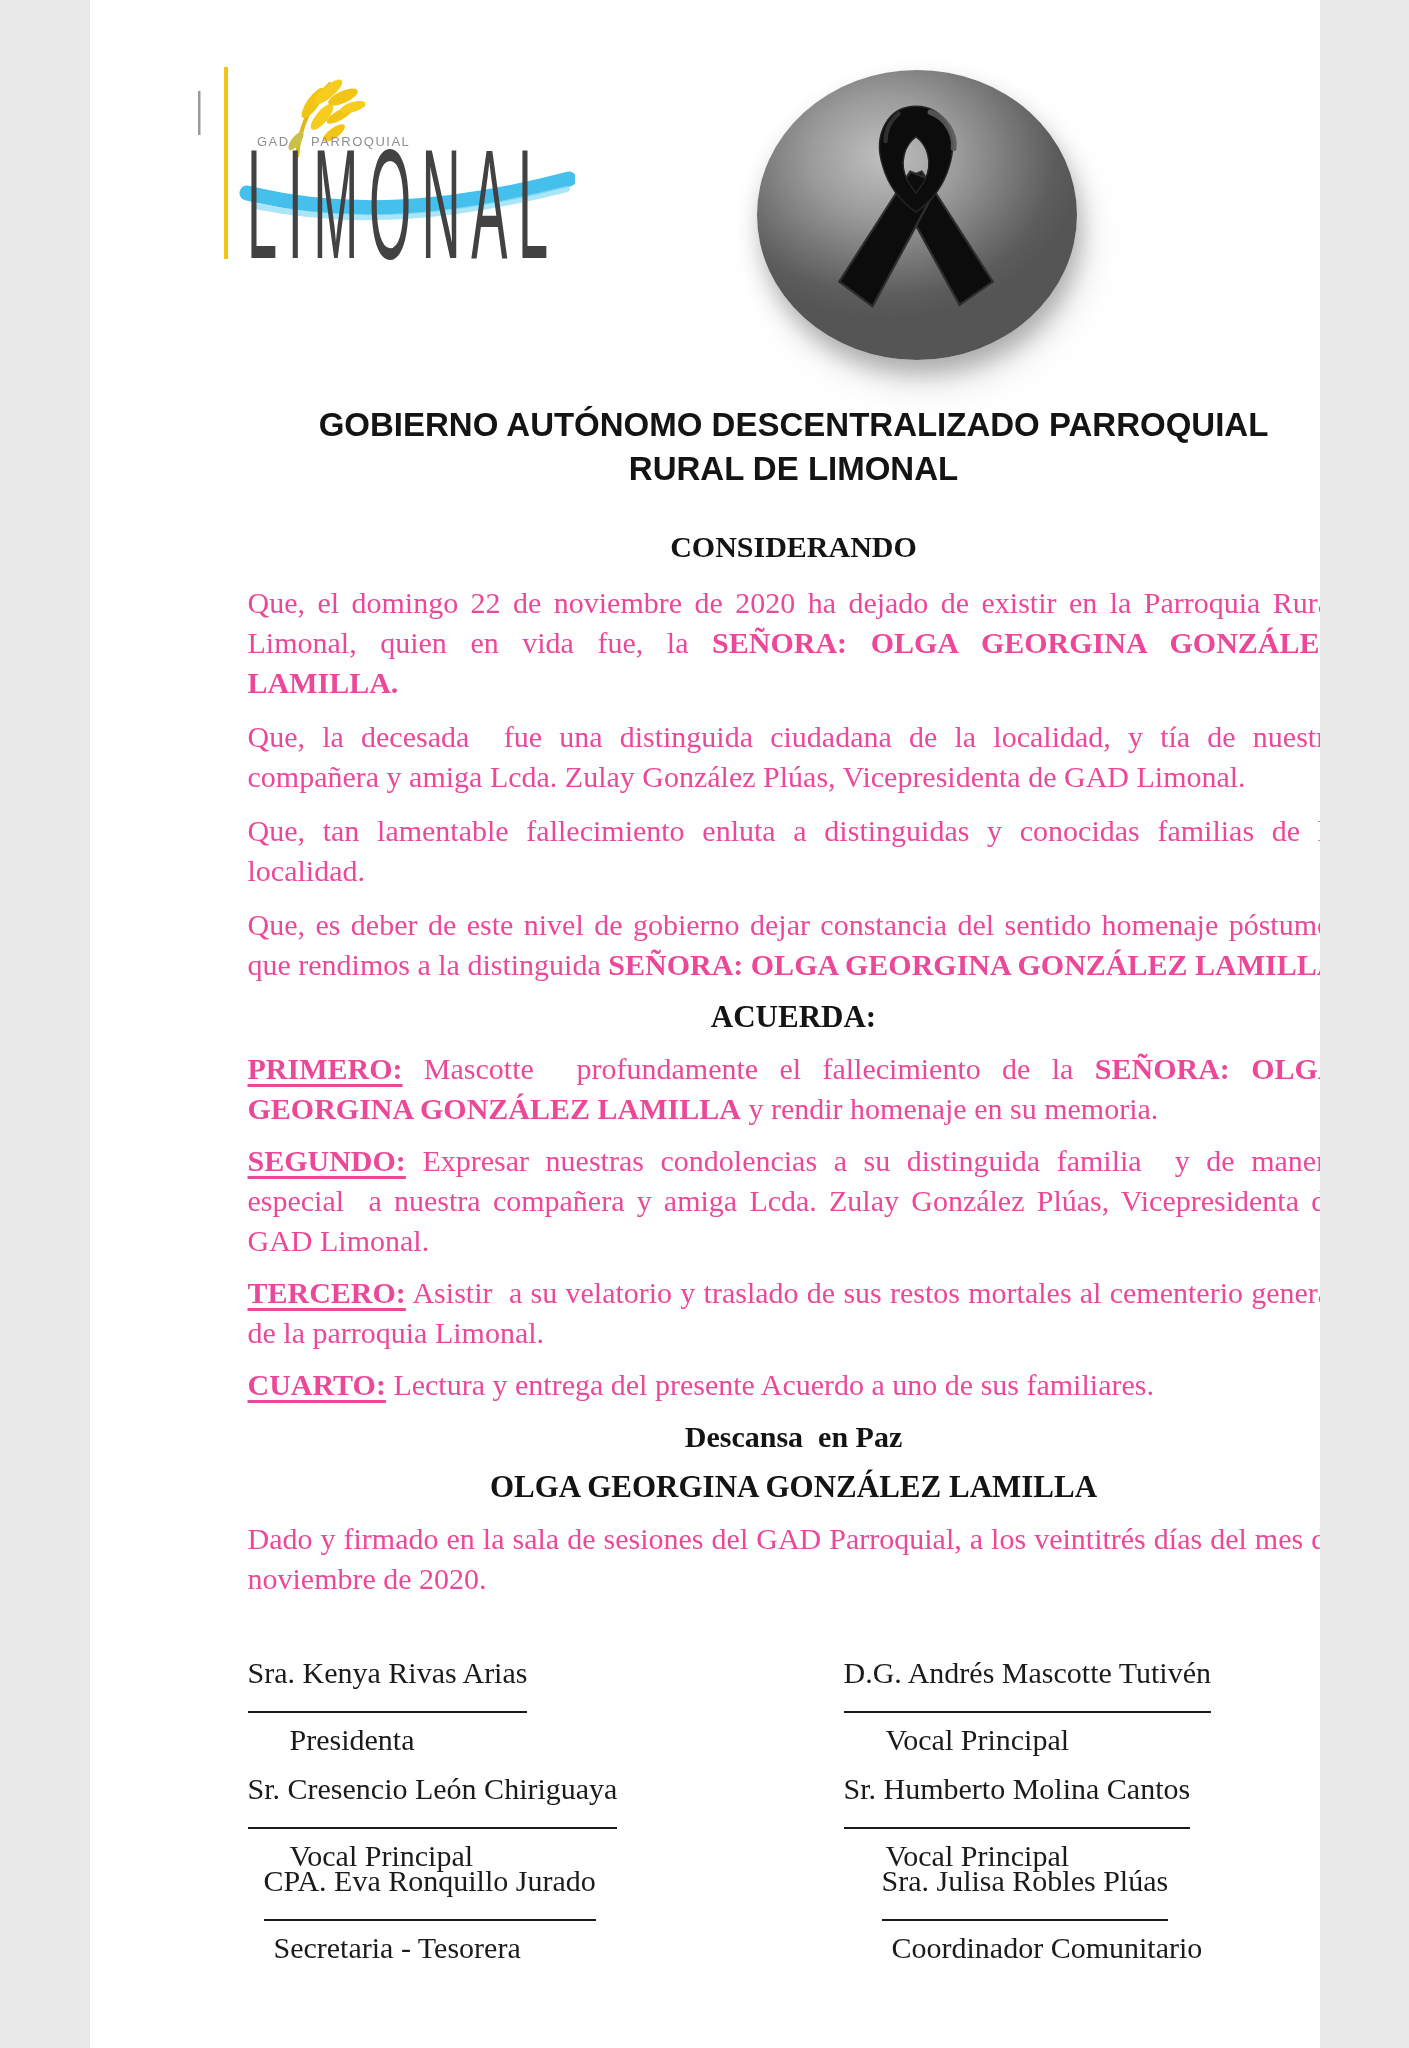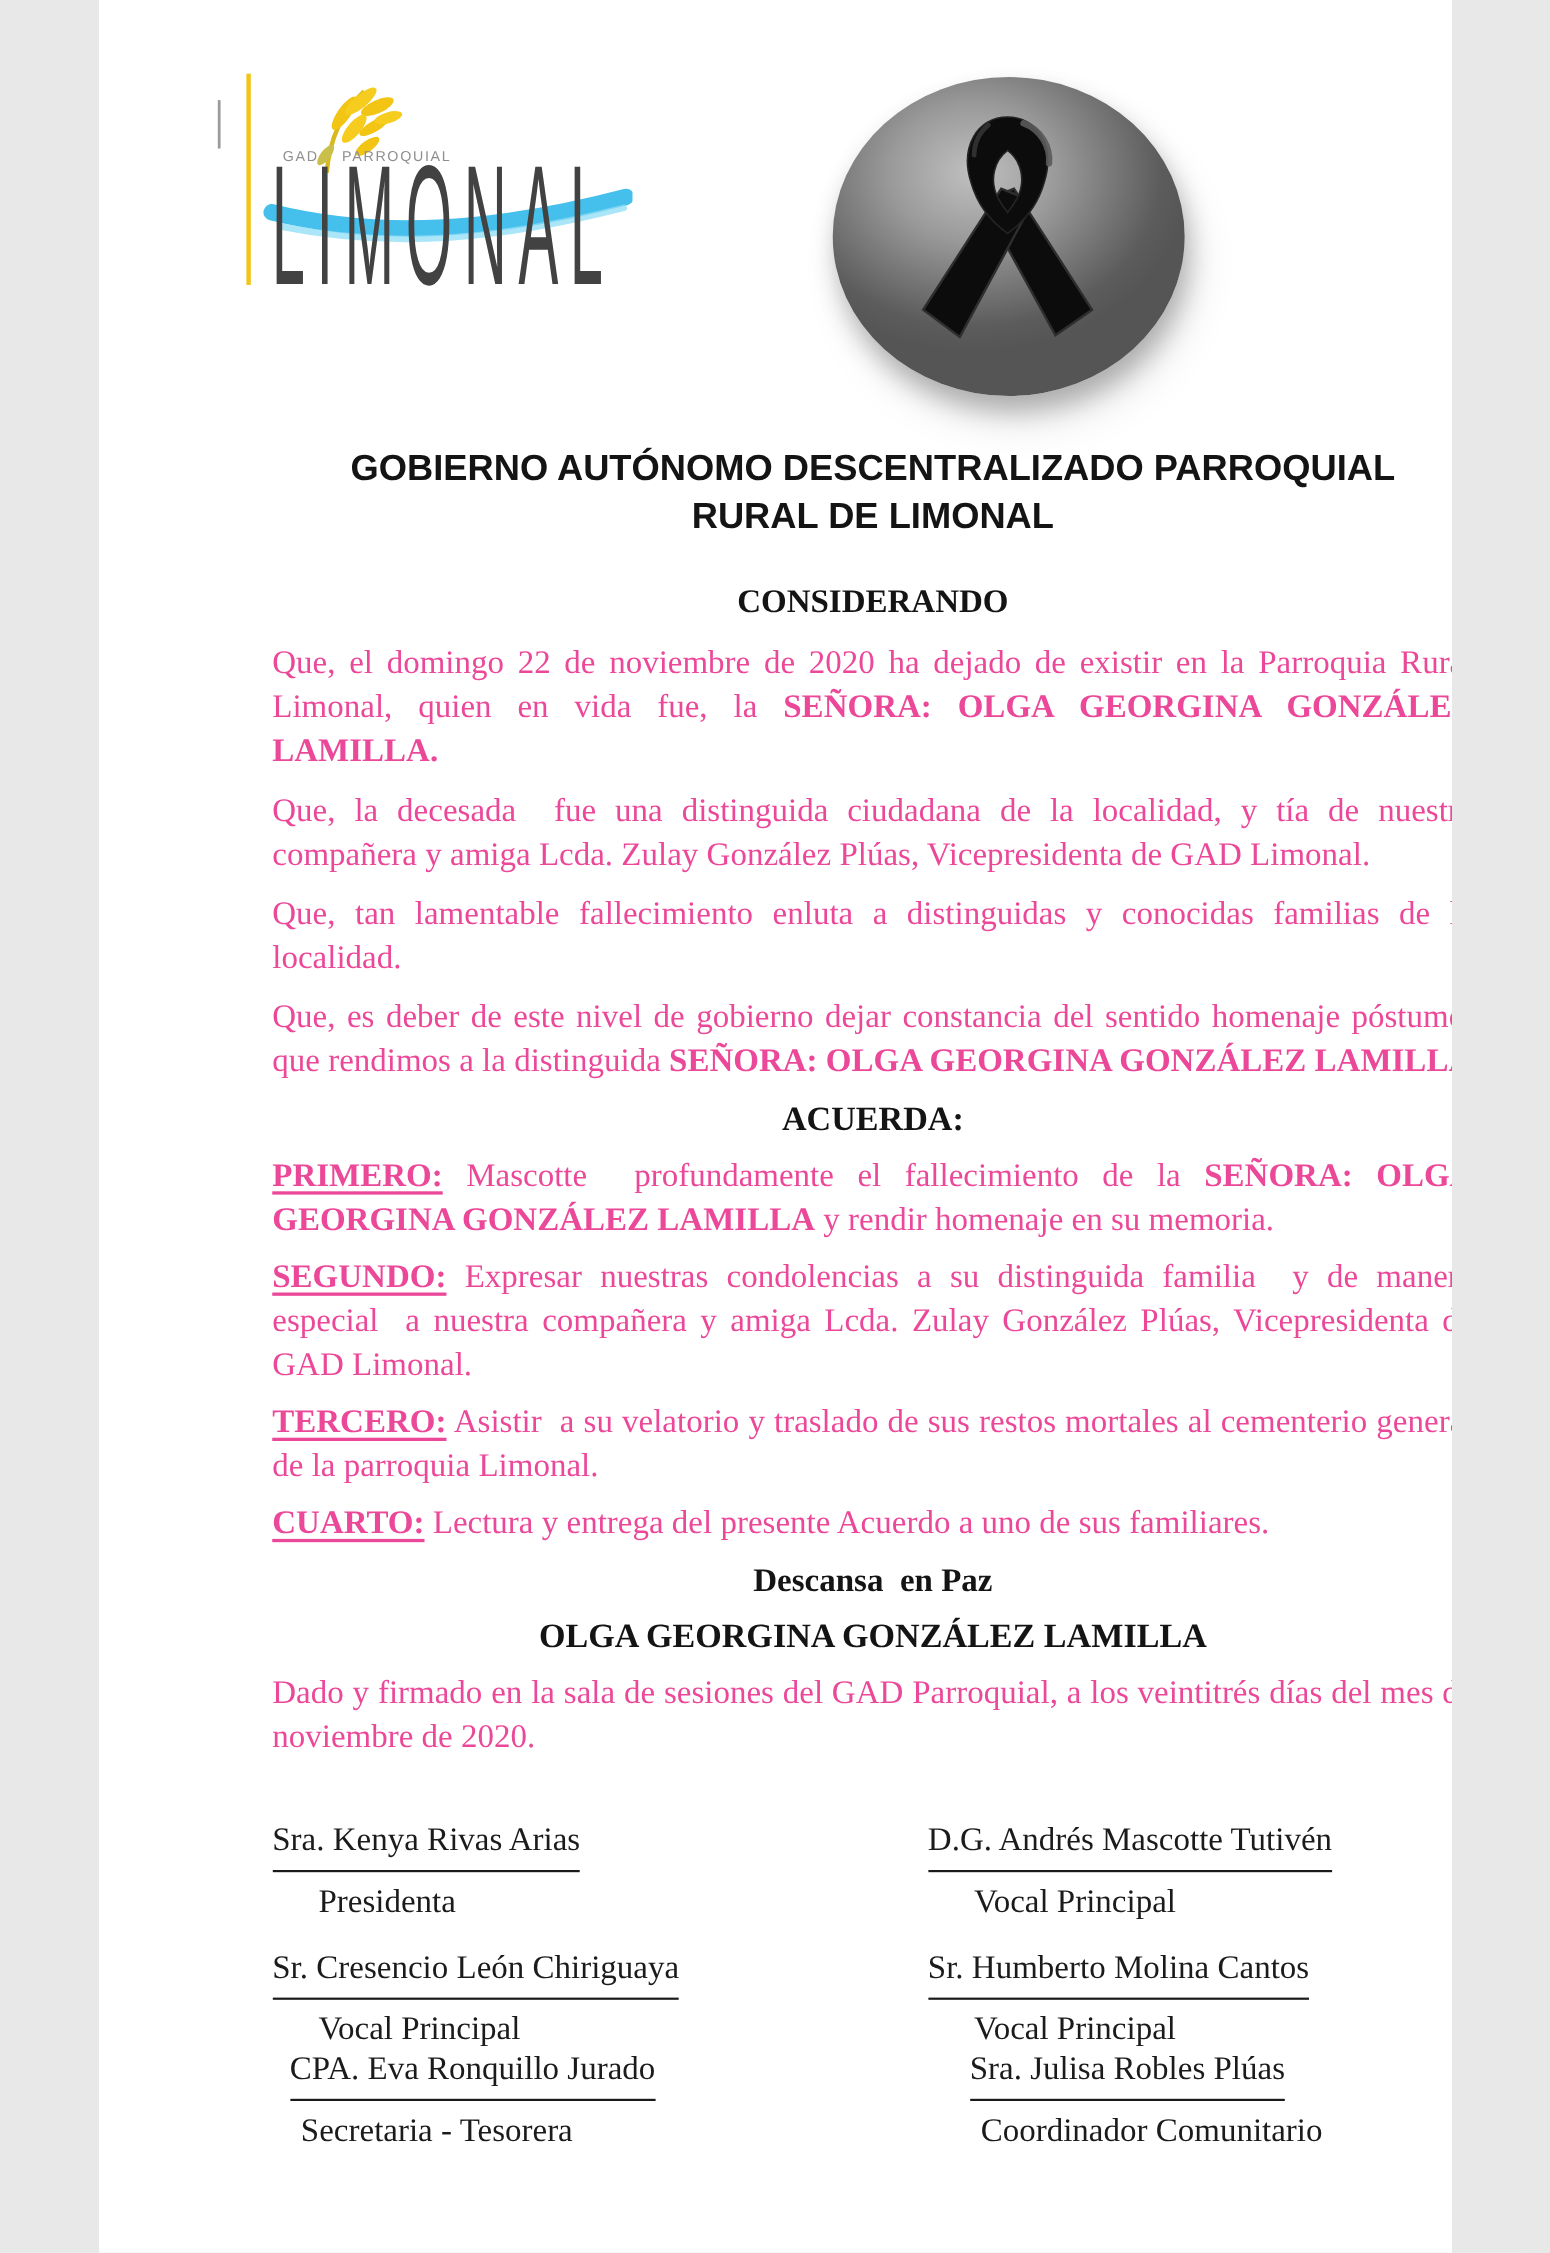--- a/index.html
+++ b/index.html
@@ -60,21 +60,21 @@
   .sig-section { margin-top:54px; }
   .sig-row { position:relative; height:92px; font-size:30px; line-height:40px; }
   .sig-row.r2 { margin-top:24px; }
   .sig-row.r3 { margin-top:0; }
   .sig-block { position:absolute; top:0; }
   .sig-block.left  { left:0; }
   .sig-block.right { left:596px; }
   .sig-row.r3 .sig-block.left  { left:16px; }
   .sig-row.r3 .sig-block.right { left:634px; }
   .sig-name {
-    display:inline-block; border-bottom:2px solid #1a1a1a; padding-bottom:7px;
+    display:inline-block; border-bottom:2px solid #1a1a1a; padding-bottom:18px;
   }
   .sig-role { padding-left:42px; margin-top:7px; }
   .sig-row.r3 .sig-role { padding-left:10px; }
 </style>
 </head>
 <body>
 
 <div class="page">
 
   <svg class="logo" viewBox="0 0 380 215">

